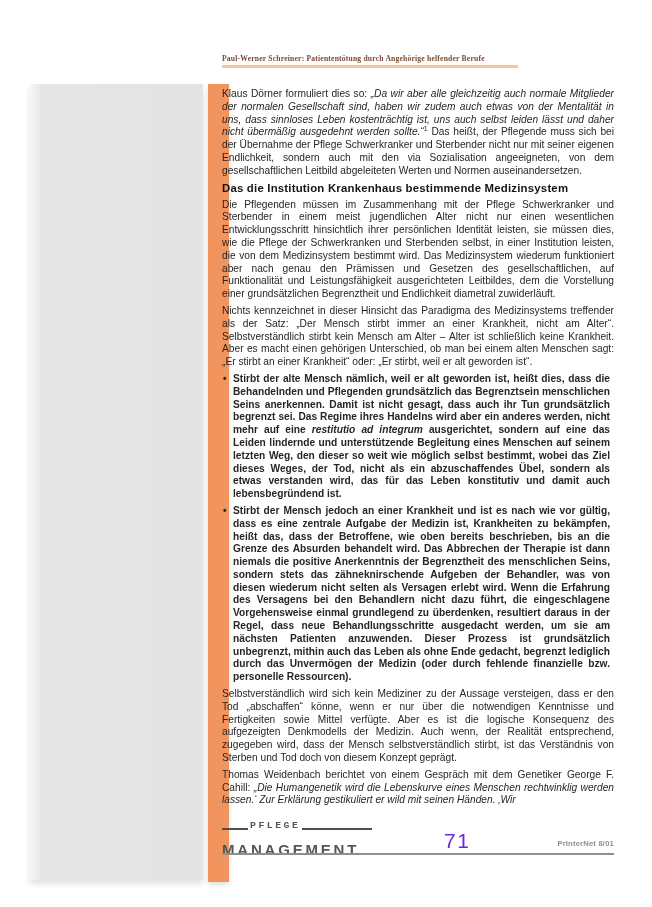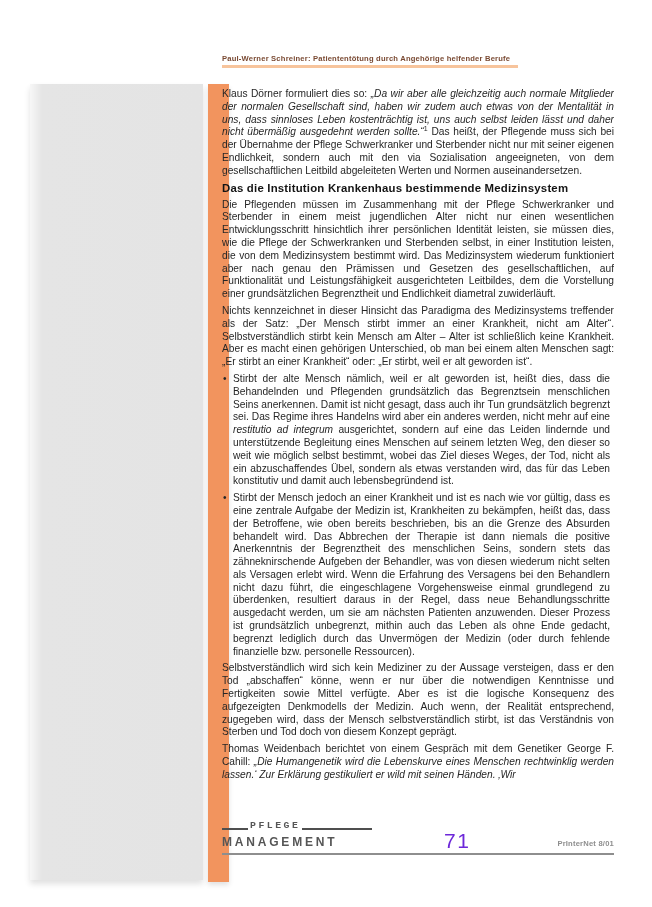--- a/index.html
+++ b/index.html
@@ -19,62 +19,62 @@
   .orange-bar{
     position:absolute;left:208px;top:84px;width:21px;height:798px;
     background:#F2945E;
     box-shadow:0 3px 5px rgba(0,0,0,.12);
   }
   
   .running-header{
     position:absolute;left:222px;top:54px;width:392px;
   }
   .running-header .rh-text{
-    font-size:7.6px;font-weight:bold;letter-spacing:.2px;color:#7a4a33;
+    font-size:7.6px;font-weight:bold;letter-spacing:.2px;color:#7a4a33;font-family:Liberation Serif, serif;
   }
   .header-underline{
     margin-top:2px;width:296px;height:3px;background:#F7C49C;
   }
   
   .article{
     position:absolute;left:222px;top:88px;width:392px;height:732px;
     overflow:hidden;
     font-size:10.2px;line-height:12.8px;color:#262626;
     text-align:justify;
   }
   .article p{margin:0 0 4px 0;}
   .article h2{
     font-size:11.4px;line-height:13px;font-weight:bold;color:#141414;
     letter-spacing:.2px;margin:0 0 4px 0;text-align:left;
   }
   .article em{font-style:italic;}
   .article sup{font-size:7px;line-height:0;vertical-align:super;}
-  ul.bullets{list-style:none;margin:2px 4px 4px 0;padding:0;}
+  ul.bullets{list-style:none;margin:2px 4px 4px 0;padding:0;font-weight:bold;}
   ul.bullets li{
     position:relative;padding-left:11px;margin:0 0 4px 0;text-align:justify;
   }
   ul.bullets li::before{
     content:"\2022";position:absolute;left:1px;top:0;color:#262626;
   }
   
   .footer{
     position:absolute;left:222px;top:820px;width:392px;height:40px;
   }
   .logo{position:absolute;left:0;top:0;width:150px;}
   .logo-row1{display:flex;align-items:flex-end;}
   .logo-rule{height:2px;background:#4f4f4f;margin-bottom:1px;}
   .logo-rule.left{width:26px;}
   .logo-rule.right{flex:1;}
   .logo-word{
     font-size:9.8px;font-weight:bold;letter-spacing:2.5px;color:#565656;
     padding:0 2px;white-space:nowrap;font-family:Liberation Mono, monospace;
   }
   .logo-row2{
-    font-size:12px;font-weight:bold;letter-spacing:2.8px;color:#565656;
-    margin-top:4px;white-space:nowrap;
+    font-size:15px;font-weight:bold;letter-spacing:2.8px;color:#565656;
+    margin-top:10px;white-space:nowrap;
   }
   .page-number{
     position:absolute;left:222px;top:9px;
     font-size:21px;font-weight:normal;letter-spacing:1.5px;color:#6d28d9;
   }
   .issue-label{
     position:absolute;right:0;top:19px;
     font-size:7.6px;font-weight:bold;color:#8e8e8e;letter-spacing:.2px;
   }
   .footer-rule{

